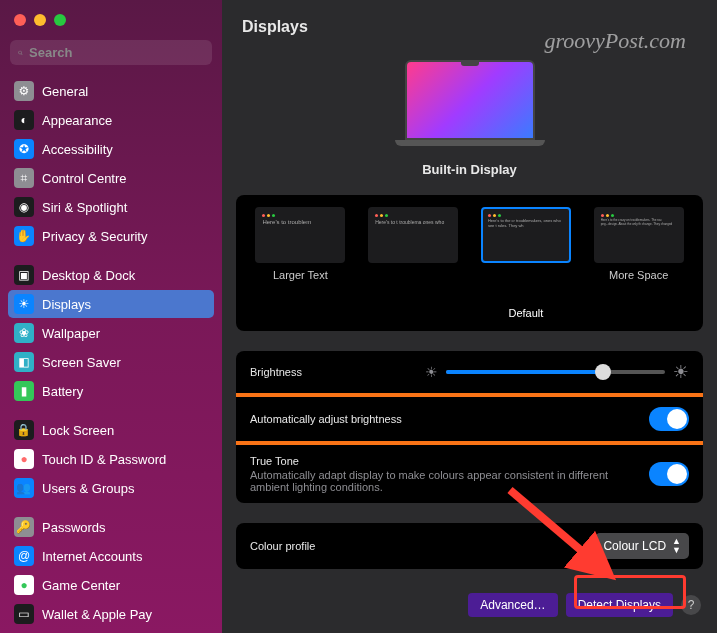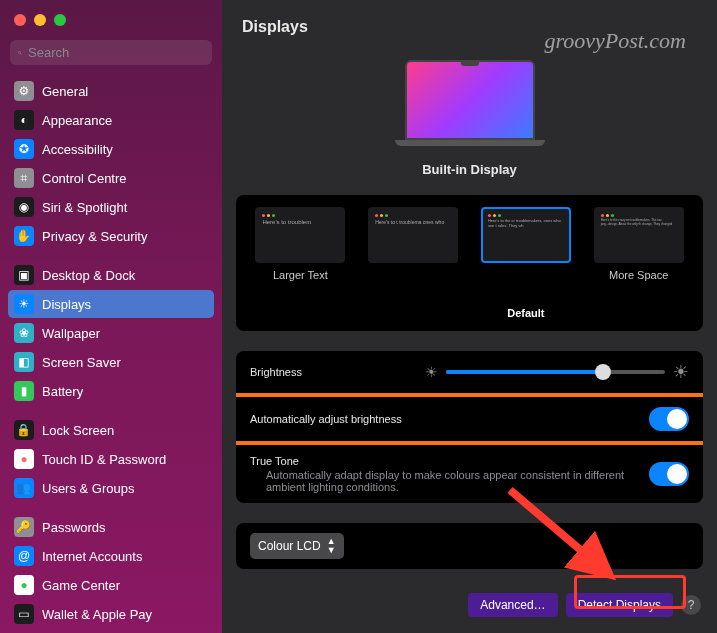--- a/index.html
+++ b/index.html
@@ -7,21 +7,21 @@
 .window { display: flex; width: 100%; height: 100%; background: #2a2a2a; }
 .sidebar { width: 222px; background: linear-gradient(180deg, #5a1846 0%, #7a1858 50%, #8a1862 100%); display: flex; flex-direction: column; }
 .titlebar { height: 40px; display: flex; align-items: center; padding-left: 14px; gap: 8px; }
 .traffic { width: 12px; height: 12px; border-radius: 50%; }
 .tr-red { background: #ff5f57; }
 .tr-yellow { background: #febc2e; }
 .tr-green { background: #28c840; }
 .search-wrap { padding: 0 10px 8px; }
 .search { display: flex; align-items: center; background: rgba(255,255,255,0.1); border-radius: 6px; padding: 5px 8px; gap: 6px; }
 .search svg { width: 14px; height: 14px; fill: #888; }
-.search input { background: none; border: none; outline: none; color: #ccc; font-size: 13px; flex: 1; }
+.search input { background: none; border: none; outline: none; color: #ccc; font-size: 13px; flex: 1; font-weight: bold; }
 .search input::placeholder { color: #888; }
 .nav { flex: 1; overflow-y: auto; padding: 4px 8px; }
 .nav::-webkit-scrollbar { width: 10px; }
 .nav::-webkit-scrollbar-thumb { background: rgba(255,255,255,0.15); border-radius: 5px; }
 .nav-item { display: flex; align-items: center; gap: 8px; padding: 4px 6px; border-radius: 5px; color: #fff; font-size: 13px; cursor: pointer; margin-bottom: 1px; }
 .nav-item.sel { background: rgba(70,130,220,0.9); }
 .nav-item .ico { width: 20px; height: 20px; border-radius: 4px; display: flex; align-items: center; justify-content: center; font-size: 12px; flex-shrink: 0; }
 .nav-sep { height: 10px; }
 .content { flex: 1; background: #2b2b2d; color: #e8e8e8; display: flex; flex-direction: column; overflow-y: auto; position: relative; }
 .content-title { font-size: 16px; font-weight: 700; padding: 18px 20px 14px; }
@@ -32,25 +32,25 @@
 .base { width: 150px; height: 6px; background: #555; border-radius: 0 0 8px 8px; margin: 0 auto; }
 .disp-name { font-size: 13px; font-weight: 600; margin-top: 10px; }
 .panel { margin: 10px 14px; background: #000000; border-radius: 8px; }
 .res-row { display: flex; gap: 8px; padding: 12px; justify-content: space-around; }
 .res-opt { flex: 1; text-align: center; cursor: pointer; }
 .res-thumb { width: 90px; height: 56px; background: #1c1c1e; border-radius: 4px; margin: 0 auto 6px; padding: 5px; font-size: 5px; color: #aaa; text-align: left; position: relative; overflow: hidden; border: 2px solid transparent; }
 .res-opt.sel .res-thumb { border-color: #0a84ff; }
 .res-thumb .dots { display: flex; gap: 2px; margin-bottom: 2px; }
 .res-thumb .dots span { width: 3px; height: 3px; border-radius: 50%; }
 .res-label { font-size: 11px; color: #ccc; }
-.res-opt.sel .res-label { font-weight: 700; color: #fff; margin-top: 44px; }
+.res-opt.sel .res-label { font-weight: 400; color: #fff; margin-top: 44px; }
 .row { display: flex; align-items: center; padding: 10px 14px; border-top: 4px solid #f97316; gap: 10px; }
 .row:first-child { border-top: none; }
 .row-label { flex: 1; font-size: 11px; }
-.row-sub { font-size: 11px; color: #8e8e93; margin-top: 2px; max-width: 380px; margin-left: 16px; }
+.row-sub { font-size: 11px; color: #8e8e93; margin-top: 2px; max-width: 380px; }
 .slider-wrap { display: flex; align-items: center; gap: 8px; flex: 1.6; }
 .slider { flex: 1; height: 4px; background: #555; border-radius: 2px; position: relative; }
 .slider-fill { position: absolute; left: 0; top: 0; height: 100%; width: 72%; background: #0a84ff; border-radius: 2px; }
 .slider-knob { position: absolute; left: 72%; top: 50%; transform: translate(-50%,-50%); width: 16px; height: 16px; background: #ddd; border-radius: 50%; }
 .sun { color: #8e8e93; font-size: 14px; }
 .toggle { width: 40px; height: 24px; background: #0a84ff; border-radius: 12px; position: relative; cursor: pointer; }
 .toggle::after { content: ""; position: absolute; right: 2px; top: 2px; width: 20px; height: 20px; background: #fff; border-radius: 50%; }
 .select-btn { background: #48484a; color: #fff; padding: 4px 8px; border-radius: 5px; font-size: 12px; display: flex; align-items: center; gap: 6px; cursor: pointer; }
 .footer { display: flex; justify-content: flex-end; gap: 8px; padding: 14px 16px; align-items: center; }
 .btn { background: #4c1d95; color: #fff; border: none; padding: 5px 12px; border-radius: 4px; font-size: 12px; cursor: pointer; }
@@ -238,20 +238,21 @@
         <div style="flex:1">
           <div class="row-label" style="flex:none">True Tone</div>
           <div class="row-sub">Automatically adapt display to make colours appear consistent in different ambient lighting conditions.</div>
         </div>
         <div class="toggle"></div>
       </div>
     </div>
 
     <div class="panel">
       <div class="row">
+        <div class="row-label">Colour profile</div>
         <div class="select-btn">
           <span>Colour LCD</span>
           <span style="font-size:9px;line-height:1">▲<br>▼</span>
         </div>
       </div>
     </div>
 
     <div class="footer">
       <button class="btn">Advanced…</button>
       <button class="btn">Detect Displays</button>

